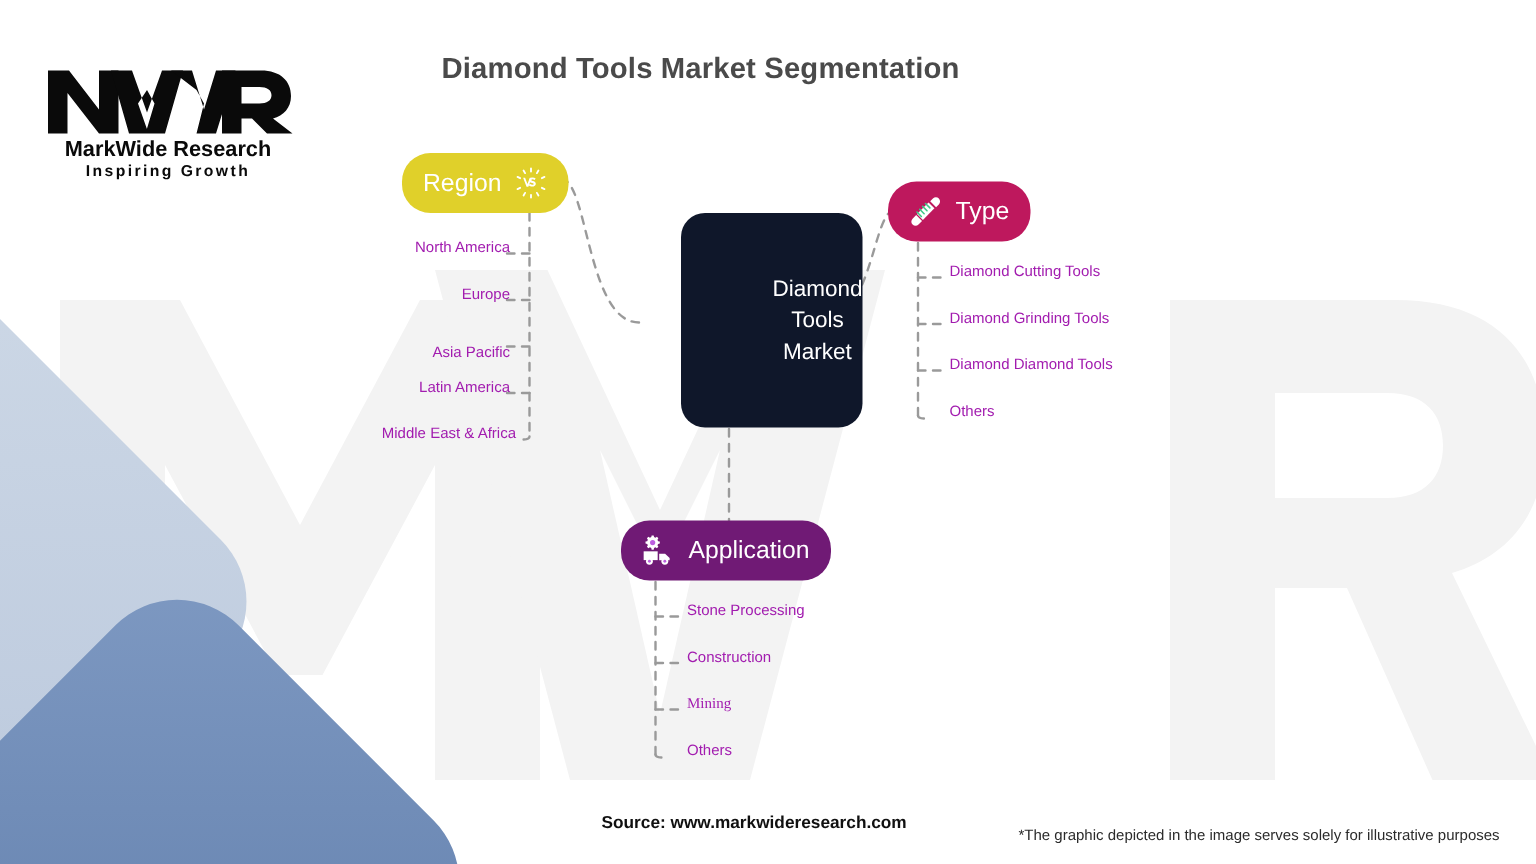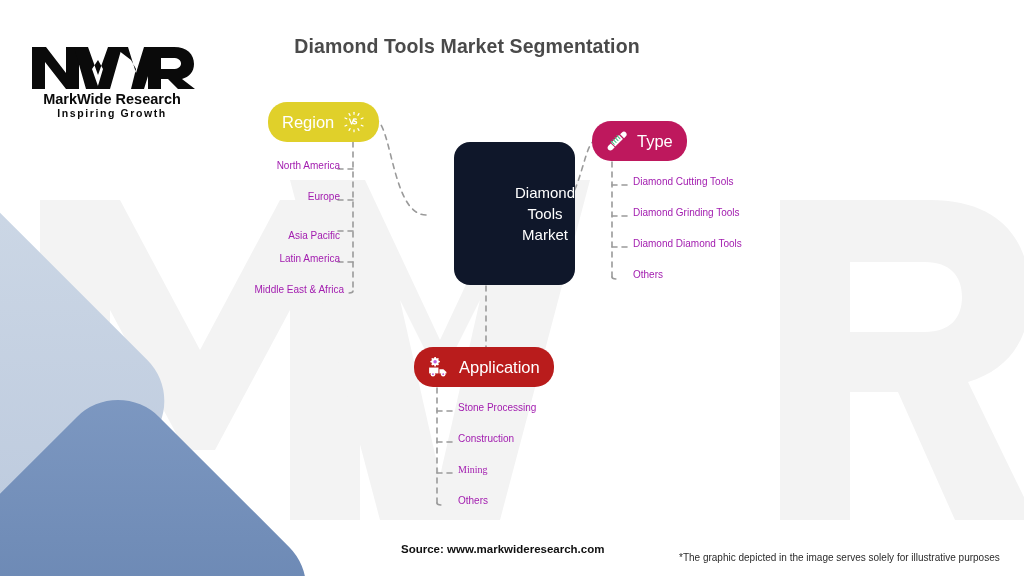--- a/index.html
+++ b/index.html
@@ -132,21 +132,21 @@
     flex-direction: row;
   }
   .badge-type {
     left: 592px;
     top: 121px;
     background: #be185d;
   }
   .badge-application {
     left: 414px;
     top: 347px;
-    background: #b91c1c;
+    background: #701a75;
   }
 
   
   .leaf {
     position: absolute;
     font-size: 10px;
     color: #a21caf;
     white-space: nowrap;
   }
   .leaf-right { text-align: left; }

